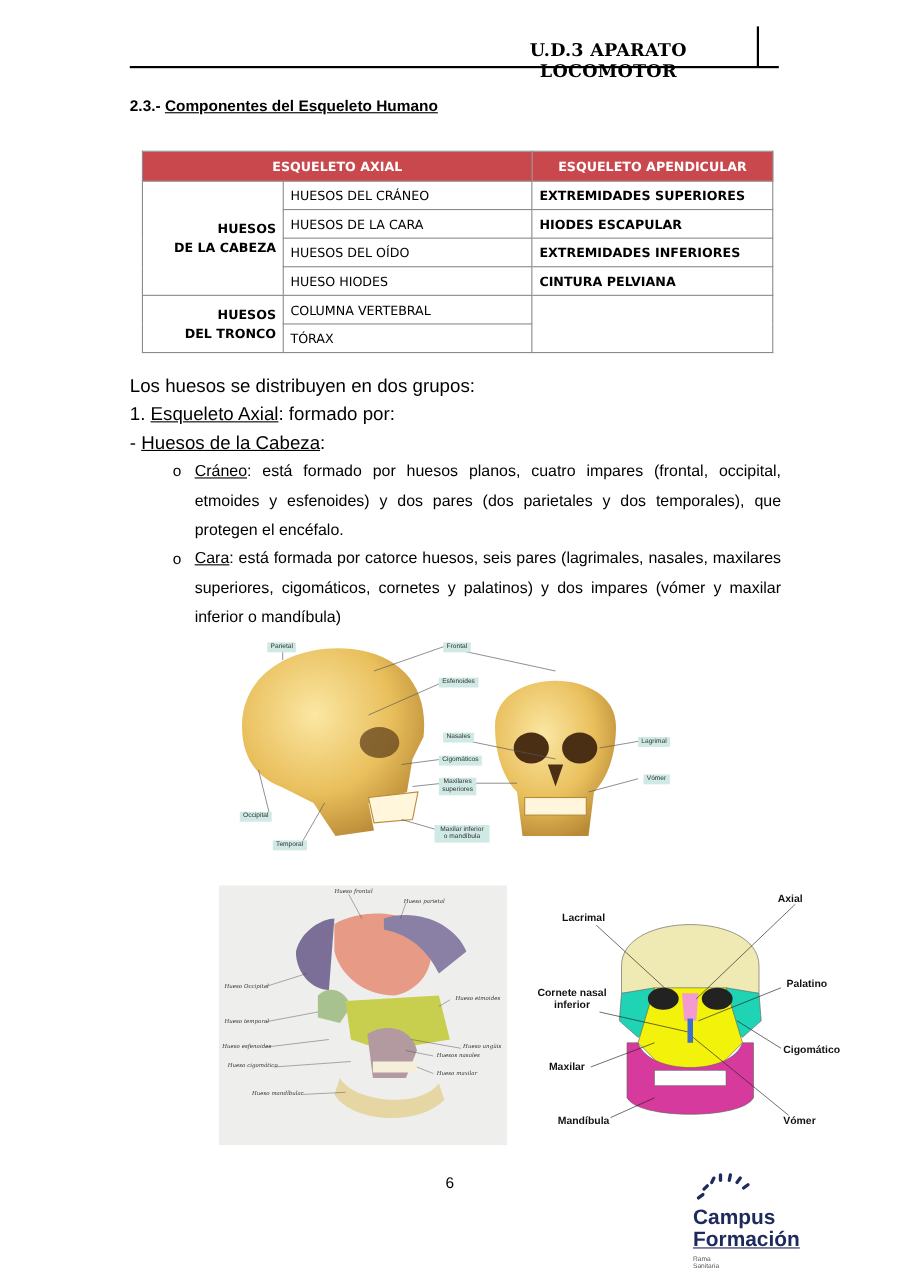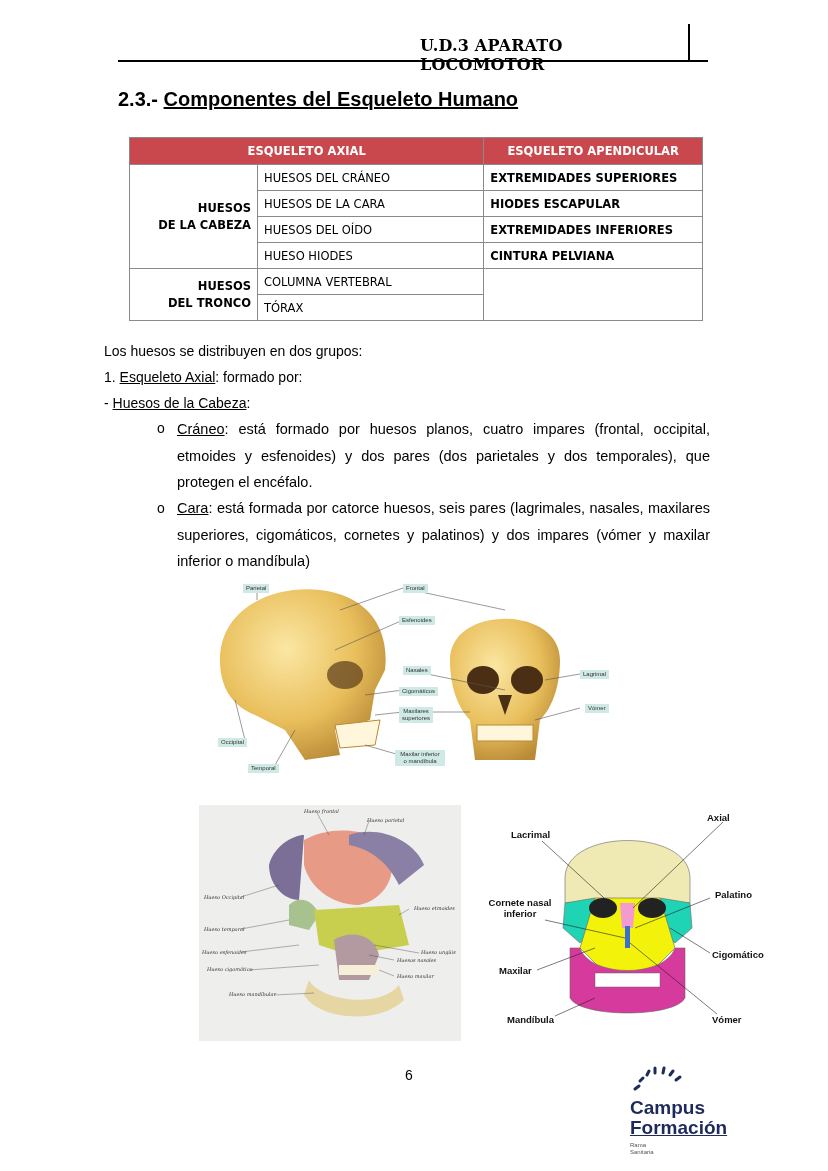--- a/index.html
+++ b/index.html
@@ -1,29 +1,29 @@
 <!DOCTYPE html>
 <html><head>
 <meta charset="utf-8">
 <style>
   html, body { margin: 0; padding: 0; background: #ffffff; }
   body { width: 828px; height: 1171px; position: relative; overflow: hidden; font-family: "Liberation Sans", sans-serif; color: #000; }
-  .header-title { position: absolute; left: 420px; top: 36px; width: 266px; text-align: left; font-family: "DejaVu Serif", serif; font-weight: bold; font-size: 16px; letter-spacing: 0.2px; }
+  .header-title { position: absolute; left: 420px; top: 36px; width: 266px; text-align: center; font-family: "DejaVu Serif", serif; font-weight: bold; font-size: 16px; letter-spacing: 0.2px; }
   .header-vbar { position: absolute; left: 688px; top: 24px; width: 2px; height: 37px; background: #000; }
   .header-rule { position: absolute; left: 118px; top: 60px; width: 590px; height: 2px; background: #000; }
-  .section-title { position: absolute; left: 118px; top: 88px; font-size: 20px; font-weight: bold; }
+  .section-title { position: absolute; left: 118px; top: 88px; font-size: 14px; font-weight: bold; }
   .section-title .u { text-decoration: underline; }
 
   table.bones { position: absolute; left: 129px; top: 137px; width: 574px; border-collapse: collapse; font-family: "DejaVu Sans", sans-serif; font-size: 11.5px; }
   table.bones td, table.bones th { border: 1px solid #8a8a8a; padding: 0 6px; height: 25px; }
   table.bones th { background: #c9484d; color: #fff; font-weight: bold; font-size: 11.5px; height: 26px; text-align: center; }
   table.bones td.grp { font-weight: bold; vertical-align: middle; line-height: 17px; text-align: right; }
   table.bones td.bold { font-weight: bold; }
 
-  .para { position: absolute; left: 104px; font-size: 14px; line-height: 26.5px; text-align: right; }
+  .para { position: absolute; left: 118px; font-size: 17px; line-height: 26.5px; text-align: right; }
   .u { text-decoration: underline; }
   .bullet-block { position: absolute; left: 177px; width: 533px; font-size: 14.5px; line-height: 26.5px; text-align: justify; }
   .bullet-mark { position: absolute; left: 157px; font-size: 14px; }
 
   .fig1 { position: absolute; left: 215px; top: 580px; width: 400px; height: 200px; }
   .fig2 { position: absolute; left: 199px; top: 805px; width: 262px; height: 236px; background: #eeeeed; }
   .fig3 { position: absolute; left: 485px; top: 808px; width: 290px; height: 225px; }
   .lbl { position: absolute; background: #cfe9e4; color: #333; font-size: 6px; padding: 1px 3px; text-align: center; line-height: 7px; }
   .lbl3 { position: absolute; font-size: 9.5px; font-weight: bold; color: #111; line-height: 11px; text-align: center; }
   .ital { position: absolute; font-family: "DejaVu Serif", serif; font-style: italic; font-size: 5px; color: #333; }

